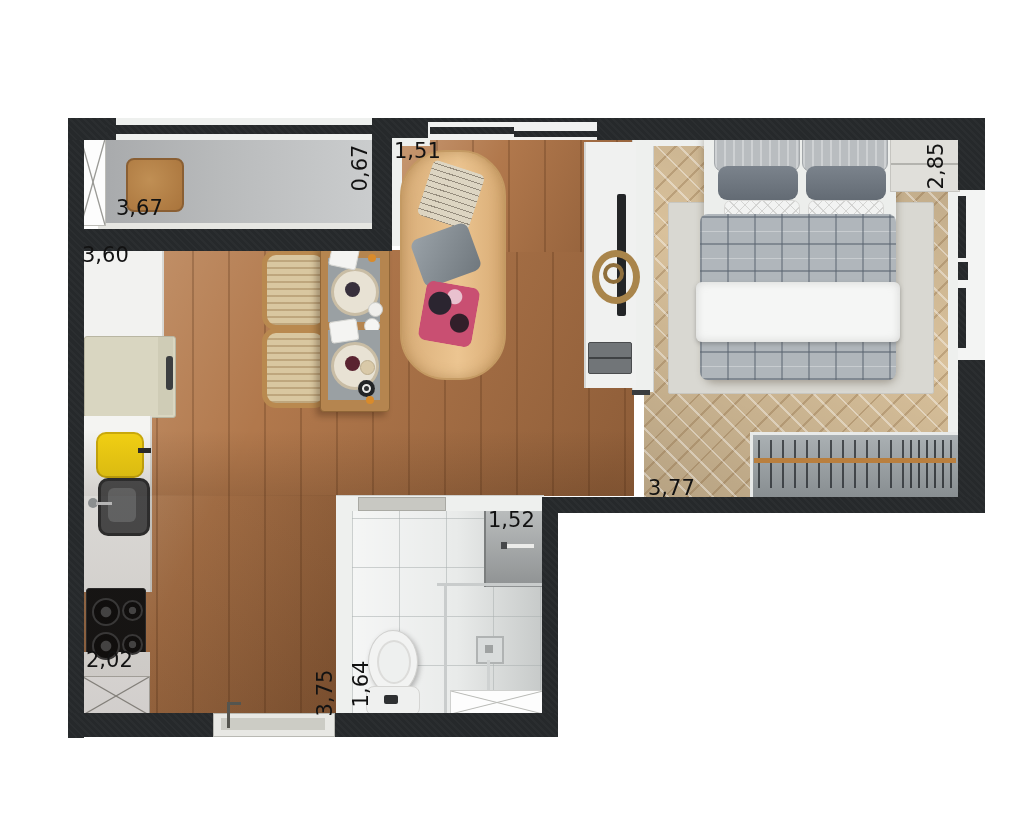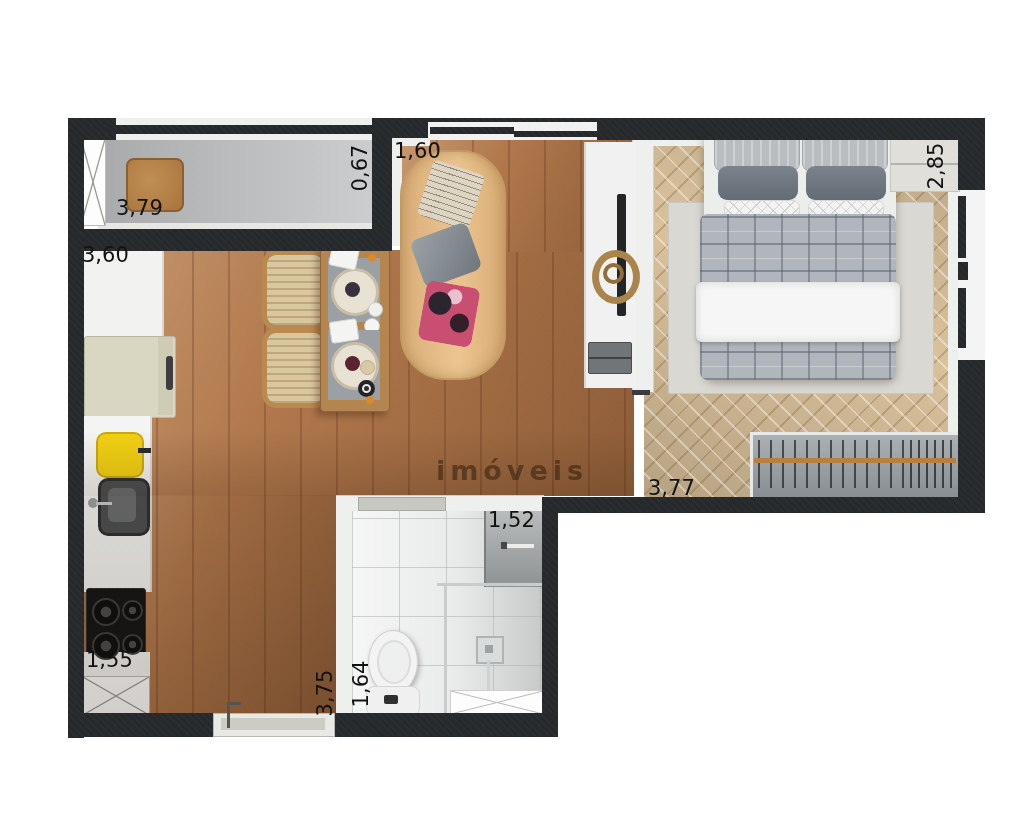--- a/index.html
+++ b/index.html
@@ -159,23 +159,20 @@
     <svg viewBox="0 0 100 100" preserveAspectRatio="none">
         <line x1="0" y1="0" x2="100" y2="100" stroke="#b9bab6" stroke-width="3"></line>
         <line x1="0" y1="100" x2="100" y2="0" stroke="#b9bab6" stroke-width="3"></line>
       </svg>
   </div>
   <div class="furn" style="left:368px;top:630px;width:48px;height:62px;background:#f2f3f2;border:1px solid #d0d0ce;border-radius:50%;box-shadow:2px 2px 5px rgba(90,90,90,.4);"></div>
   <div class="furn2" style="left:377px;top:640px;width:30px;height:40px;background:#eef0ef;border:2px solid #dcdcda;border-radius:50%;"></div>
   <div class="furn2" style="left:366px;top:686px;width:52px;height:28px;background:#eff0ef;border:1px solid #d5d5d3;border-radius:8px;"></div>
   <div class="furn2" style="left:384px;top:695px;width:14px;height:9px;background:#2e3032;border-radius:2px;z-index:12;"></div>
 
-  <div class="wm" style="left:374px;top:455px;width:276px;">
-    <div class="wm-sub">imóveis</div>
-  </div>
 
   <div class="wall" style="left:68px;top:118px;width:16px;height:620px;"></div>
   <div class="wall" style="left:68px;top:118px;width:48px;height:22px;"></div>
   <div class="wall" style="left:106px;top:125px;width:272px;height:9px;"></div>
   <div class="wall" style="left:372px;top:118px;width:20px;height:127px;"></div>
   <div class="wall" style="left:84px;top:229px;width:308px;height:22px;"></div>
   <div class="wall" style="left:372px;top:118px;width:56px;height:20px;"></div>
   <div class="wall" style="left:428px;top:118px;width:170px;height:4px;"></div>
   <div class="wall" style="left:430px;top:127px;width:84px;height:7px;"></div>
   <div class="wall" style="left:514px;top:131px;width:86px;height:6px;"></div>
@@ -187,24 +184,24 @@
   <div class="wall" style="left:958px;top:360px;width:27px;height:153px;"></div>
   <div class="wall" style="left:542px;top:497px;width:443px;height:16px;"></div>
   <div class="wall" style="left:542px;top:513px;width:16px;height:220px;"></div>
   <div class="wall" style="left:68px;top:713px;width:490px;height:24px;"></div>
 
   <div class="thresh" style="left:213px;top:713px;width:120px;height:22px;background:#e8e8e4;border:1px solid #b9b9b3;"></div>
   <div class="thresh" style="left:221px;top:718px;width:104px;height:12px;background:#ccccc5;"></div>
   <div class="doormark" style="left:227px;top:702px;width:3px;height:26px;"></div>
   <div class="doormark" style="left:227px;top:702px;width:14px;height:3px;"></div>
 
-  <div class="lab" style="left:116px;top:196px;">3,79</div>
+  <div class="lab" style="left:116px;top:196px;">3,67</div>
   <div class="lab" style="left:82px;top:243px;">3,60</div>
   <div class="lab v" style="left:360px;top:168px;">0,67</div>
-  <div class="lab" style="left:394px;top:139px;">1,60</div>
+  <div class="lab" style="left:394px;top:139px;">1,51</div>
   <div class="lab v" style="left:936px;top:166px;">2,85</div>
   <div class="lab" style="left:648px;top:476px;">3,77</div>
   <div class="lab" style="left:488px;top:508px;">1,52</div>
   <div class="lab v" style="left:361px;top:684px;">1,64</div>
   <div class="lab v" style="left:325px;top:693px;">3,75</div>
-  <div class="lab" style="left:86px;top:648px;">1,55</div>
+  <div class="lab" style="left:86px;top:648px;">2,02</div>
 
 </div>
 
 </body></html>

